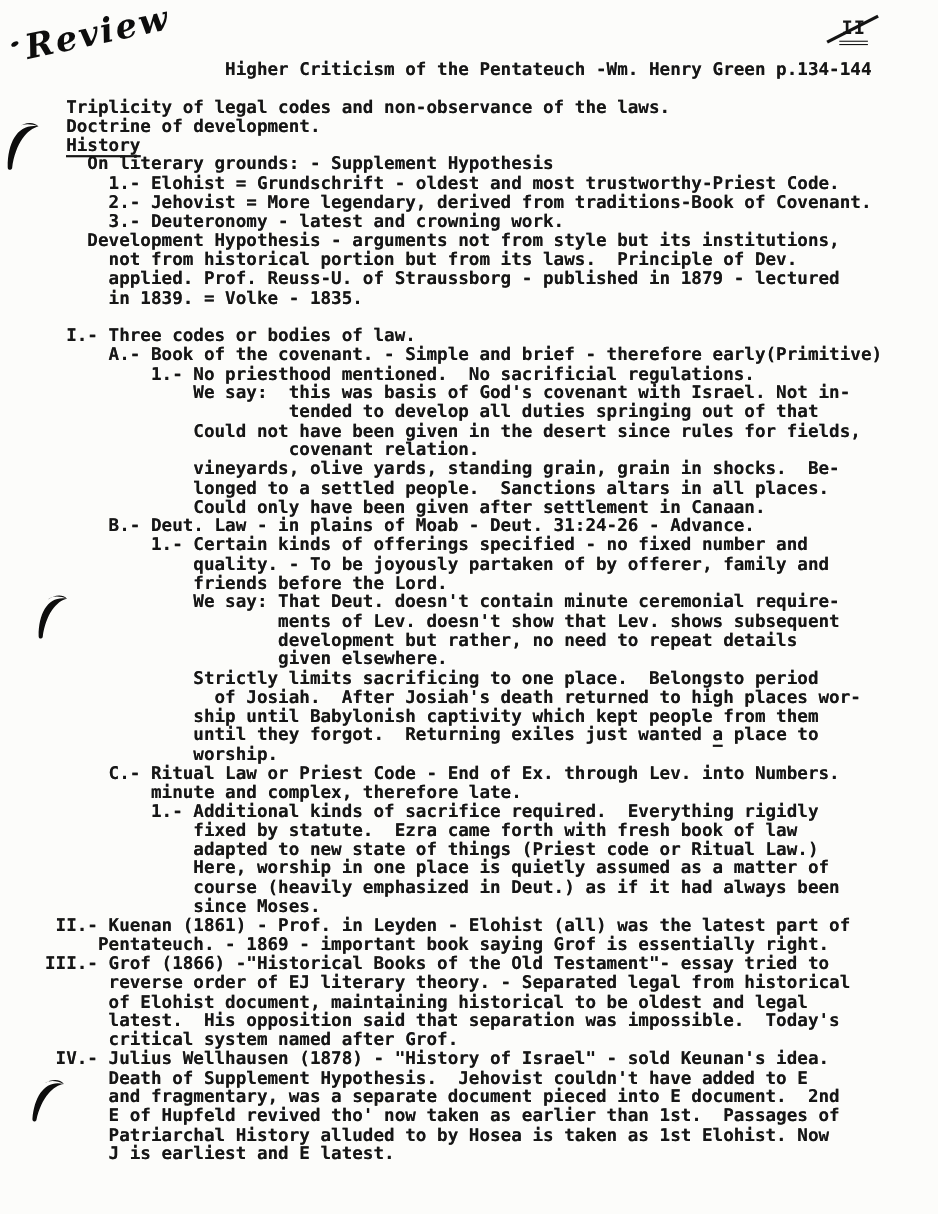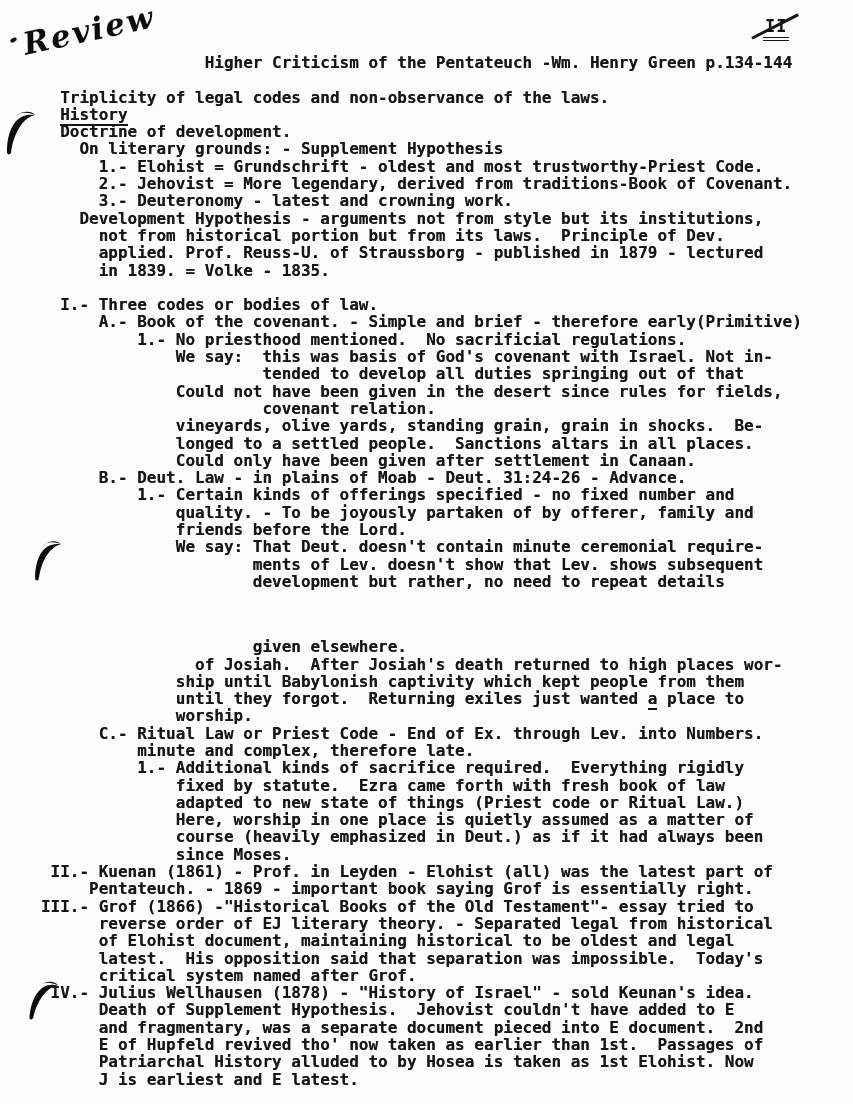--- a/index.html
+++ b/index.html
@@ -71,22 +71,22 @@
   </svg>
   <svg class="pen-mark" style="left:28px;top:976px;transform:rotate(5deg);" width="32" height="46" viewBox="0 0 34 50">
     <path d="M3 46 C3 22 13 6 31 9 C21 11 10 24 7 47 C6 49 3 49 3 46 Z M31 9 C24 6 16 6 12 10 C18 5 27 4 31 9 Z" fill="#0d0d0d"></path>
   </svg>
 
   <div class="typed">
     <div class="line title-line">Higher Criticism of the Pentateuch -Wm. Henry Green p.134-144</div>
 
   <div class="line"></div>
       <div class="line" style="padding-left: 5ch;"><span>Triplicity of legal codes and non-observance of the laws.</span></div>
+      <div class="line" style="padding-left: 5ch;"><span>Doctrine of development.</span></div>
       <div class="line" style="padding-left: 5ch;"><span class="u">History</span></div>
-      <div class="line" style="padding-left: 5ch;"><span>Doctrine of development.</span></div>
       <div class="line" style="padding-left: 7ch;"><span>On literary grounds: - Supplement Hypothesis</span></div>
       <div class="line" style="padding-left: 9ch;"><span>1.- Elohist = Grundschrift - oldest and most trustworthy-Priest Code.</span></div>
       <div class="line" style="padding-left: 9ch;"><span>2.- Jehovist = More legendary, derived from traditions-Book of Covenant.</span></div>
       <div class="line" style="padding-left: 9ch;"><span>3.- Deuteronomy - latest and crowning work.</span></div>
       <div class="line" style="padding-left: 7ch;"><span>Development Hypothesis - arguments not from style but its institutions,</span></div>
       <div class="line" style="padding-left: 9ch;"><span>not from historical portion but from its laws.  Principle of Dev.</span></div>
       <div class="line" style="padding-left: 9ch;"><span>applied. Prof. Reuss-U. of Straussborg - published in 1879 - lectured</span></div>
       <div class="line" style="padding-left: 9ch;"><span>in 1839. = Volke - 1835.</span></div>
       <div class="line"></div>
       <div class="line" style="padding-left: 5ch;"><span>I.- Three codes or bodies of law.</span></div>
@@ -99,21 +99,22 @@
       <div class="line" style="padding-left: 17ch;"><span>vineyards, olive yards, standing grain, grain in shocks.  Be-</span></div>
       <div class="line" style="padding-left: 17ch;"><span>longed to a settled people.  Sanctions altars in all places.</span></div>
       <div class="line" style="padding-left: 17ch;"><span>Could only have been given after settlement in Canaan.</span></div>
       <div class="line" style="padding-left: 9ch;"><span>B.- Deut. Law - in plains of Moab - Deut. 31:24-26 - Advance.</span></div>
       <div class="line" style="padding-left: 13ch;"><span>1.- Certain kinds of offerings specified - no fixed number and</span></div>
       <div class="line" style="padding-left: 17ch;"><span>quality. - To be joyously partaken of by offerer, family and</span></div>
       <div class="line" style="padding-left: 17ch;"><span>friends before the Lord.</span></div>
       <div class="line" style="padding-left: 17ch;"><span>We say: That Deut. doesn't contain minute ceremonial require-</span></div>
       <div class="line" style="padding-left: 25ch;"><span>ments of Lev. doesn't show that Lev. shows subsequent</span></div>
       <div class="line" style="padding-left: 25ch;"><span>development but rather, no need to repeat details</span></div>
-      <div class="line" style="padding-left: 25ch; margin-top: 48px;"><span>given elsewhere.</span></div>
+      <div class="line" style="padding-left: 25ch;"><span>given elsewhere.</span></div>
+      <div class="line" style="padding-left: 17ch;"><span>Strictly limits sacrificing to one place.  Belongsto period</span></div>
       <div class="line" style="padding-left: 17ch; text-align: center;"><span>of Josiah.  After Josiah's death returned to high places wor-</span></div>
       <div class="line" style="padding-left: 17ch;"><span>ship until Babylonish captivity which kept people from them</span></div>
       <div class="line" style="padding-left: 17ch;"><span>until they forgot.  Returning exiles just wanted </span><span class="u">a</span><span> place to</span></div>
       <div class="line" style="padding-left: 17ch;"><span>worship.</span></div>
       <div class="line" style="padding-left: 9ch;"><span>C.- Ritual Law or Priest Code - End of Ex. through Lev. into Numbers.</span></div>
       <div class="line" style="padding-left: 13ch;"><span>minute and complex, therefore late.</span></div>
       <div class="line" style="padding-left: 13ch;"><span>1.- Additional kinds of sacrifice required.  Everything rigidly</span></div>
       <div class="line" style="padding-left: 17ch;"><span>fixed by statute.  Ezra came forth with fresh book of law</span></div>
       <div class="line" style="padding-left: 17ch;"><span>adapted to new state of things (Priest code or Ritual Law.)</span></div>
       <div class="line" style="padding-left: 17ch;"><span>Here, worship in one place is quietly assumed as a matter of</span></div>

